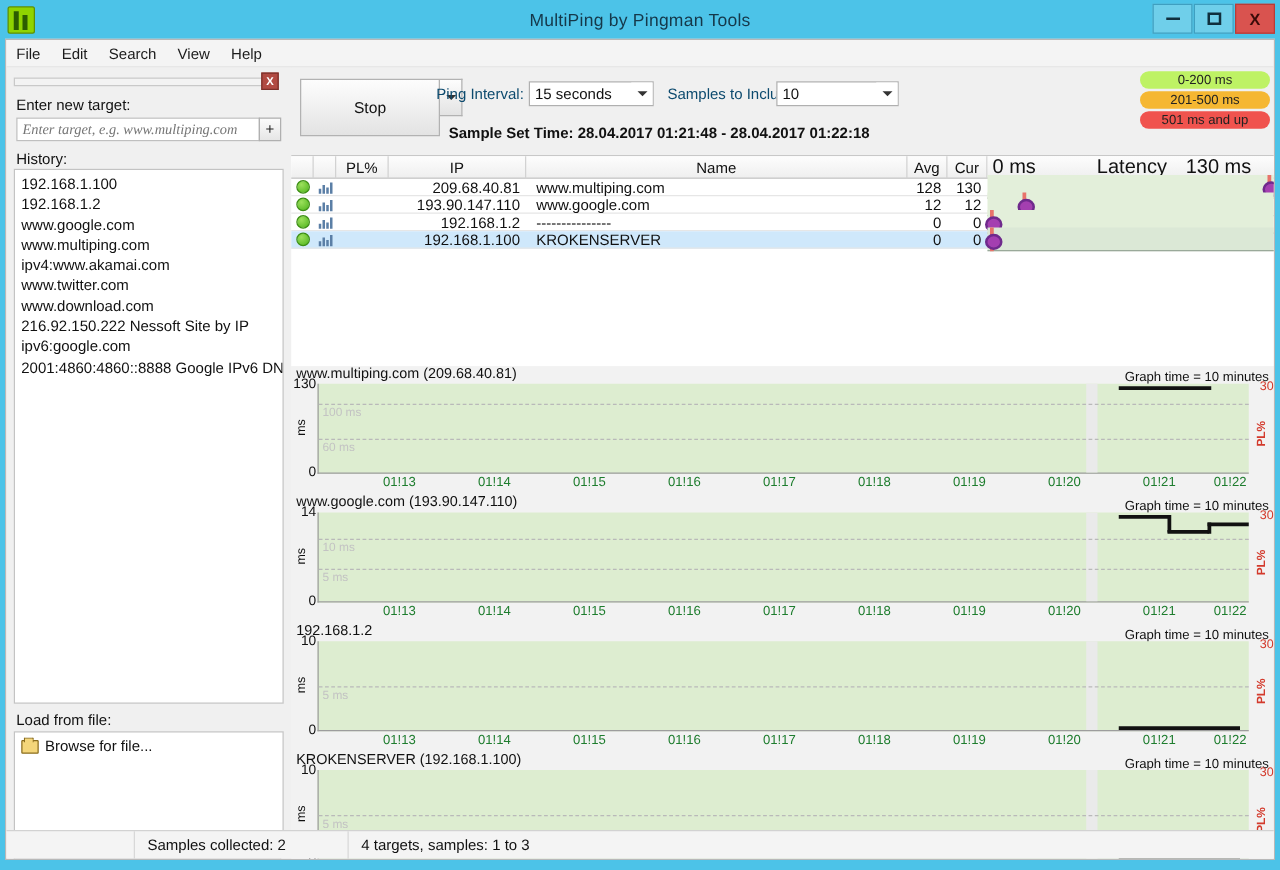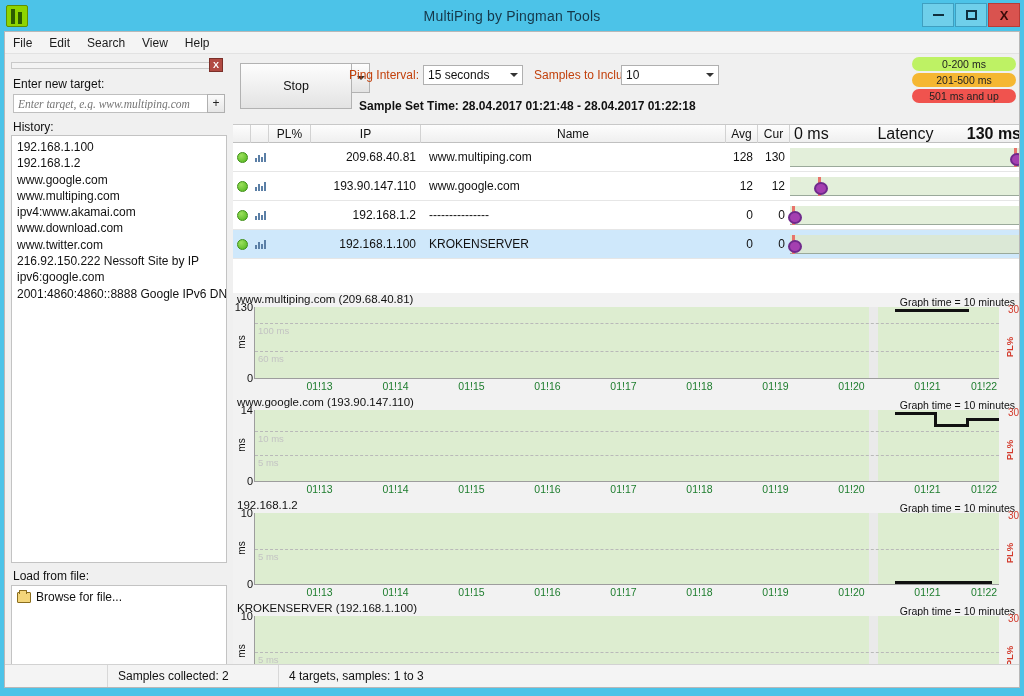--- a/index.html
+++ b/index.html
@@ -150,21 +150,21 @@
     display: flex; align-items: center; justify-content: center;
     font-size: 12.5px; color: #111;
   }
   .stop-split {
     position: absolute; left: 119px; top: 9px; width: 18px; height: 30px;
     background: linear-gradient(#fdfdfd,#e3e3e3);
     border: 1px solid #b2b2b2; border-left: none;
     display: flex; align-items: center; justify-content: center;
   }
   .caret { width: 0; height: 0; border-left: 4px solid transparent; border-right: 4px solid transparent; border-top: 4px solid #333; }
-  .tb-label { position: absolute; font-size: 12px; color: #c2410c; }
+  .tb-label { position: absolute; font-size: 12px; color: #0c4a6e; }
   .combo {
     position: absolute; height: 20px; background: #fff;
     border: 1px solid #b0b0b0;
     display: flex; align-items: center;
     font-size: 12px; color: #111; padding-left: 4px;
   }
   .combo .arrowbox {
     position: absolute; right: 0; top: 0; bottom: 0; width: 17px;
     display: flex; align-items: center; justify-content: center;
     background: #fff;
@@ -188,21 +188,21 @@
     display: flex; height: 18px;
     background: linear-gradient(#fdfdfd,#efefef);
     border-bottom: 1px solid #c0c0c0;
     font-size: 12px; color: #111;
   }
   .th {
     border-right: 1px solid #d2d2d2; display: flex; align-items: center;
     justify-content: center; height: 18px; overflow: hidden;
   }
   .trow {
-    display: flex; height: 29px; align-items: center;
+    display: flex; height: 14px; align-items: center;
     font-size: 12px; color: #111;
     border-bottom: 1px solid #e6e6e6;
   }
   .trow.sel { background: #cfe8fb; }
   .cell { height: 19px; display: flex; align-items: center; overflow: hidden; }
   .cell.r { justify-content: flex-end; padding-right: 5px; }
   .cell.c { justify-content: center; }
   .dot {
     width: 11px; height: 11px; border-radius: 50%;
     background: radial-gradient(circle at 35% 30%, #9ce05c, #4fb41c);
@@ -223,21 +223,21 @@
     background: #a43fb0; border: 2px solid #6f2a8c;
   }
   .lat-hdr {
     position: absolute; left: 0; right: 0; top: 0; height: 18px;
     background: linear-gradient(#fdfdfd,#efefef);
     border-bottom: 1px solid #c0c0c0;
     font-size: 16px; color: #111;
   }
   .lat-hdr .c { position: absolute; left: 0; right: 0; text-align: center; line-height: 18px; }
   .lat-hdr .l { position: absolute; left: 4px; line-height: 18px; }
-  .lat-hdr .r { position: absolute; right: 0; line-height: 18px; font-weight: bold; }
+  .lat-hdr .r { position: absolute; right: 20px; line-height: 18px; }
 
   
   .graphs {
     position: absolute; left: 228px; top: 261px; width: 788px; height: 412px;
     background: #f2f2f2;
   }
   .gpanel { position: relative; width: 788px; height: 103px; }
   .gtitle {
     position: absolute; left: 4px; top: 0px; font-size: 11.5px; color: #111;
     white-space: nowrap;
@@ -319,22 +319,22 @@
         <input class="target-input" placeholder="Enter target, e.g. www.multiping.com" style="">
         <div class="plusbtn">+</div>
       </div>
       <div class="history-label">History:</div>
       <div class="historybox">
         <div>192.168.1.100</div>
         <div>192.168.1.2</div>
         <div>www.google.com</div>
         <div>www.multiping.com</div>
         <div>ipv4:www.akamai.com</div>
+        <div>www.twitter.com</div>
         <div>www.download.com</div>
-        <div>www.twitter.com</div>
         <div>216.92.150.222 Nessoft Site by IP</div>
         <div>ipv6:google.com</div>
         <div>2001:4860:4860::8888 Google IPv6 DNS by I</div>
       </div>
       <div class="loadlabel">Load from file:</div>
       <div class="filebox">
         <div class="fileitem">
           <span class="folder-icon"></span>
           <span>Browse for file...</span>
         </div>

